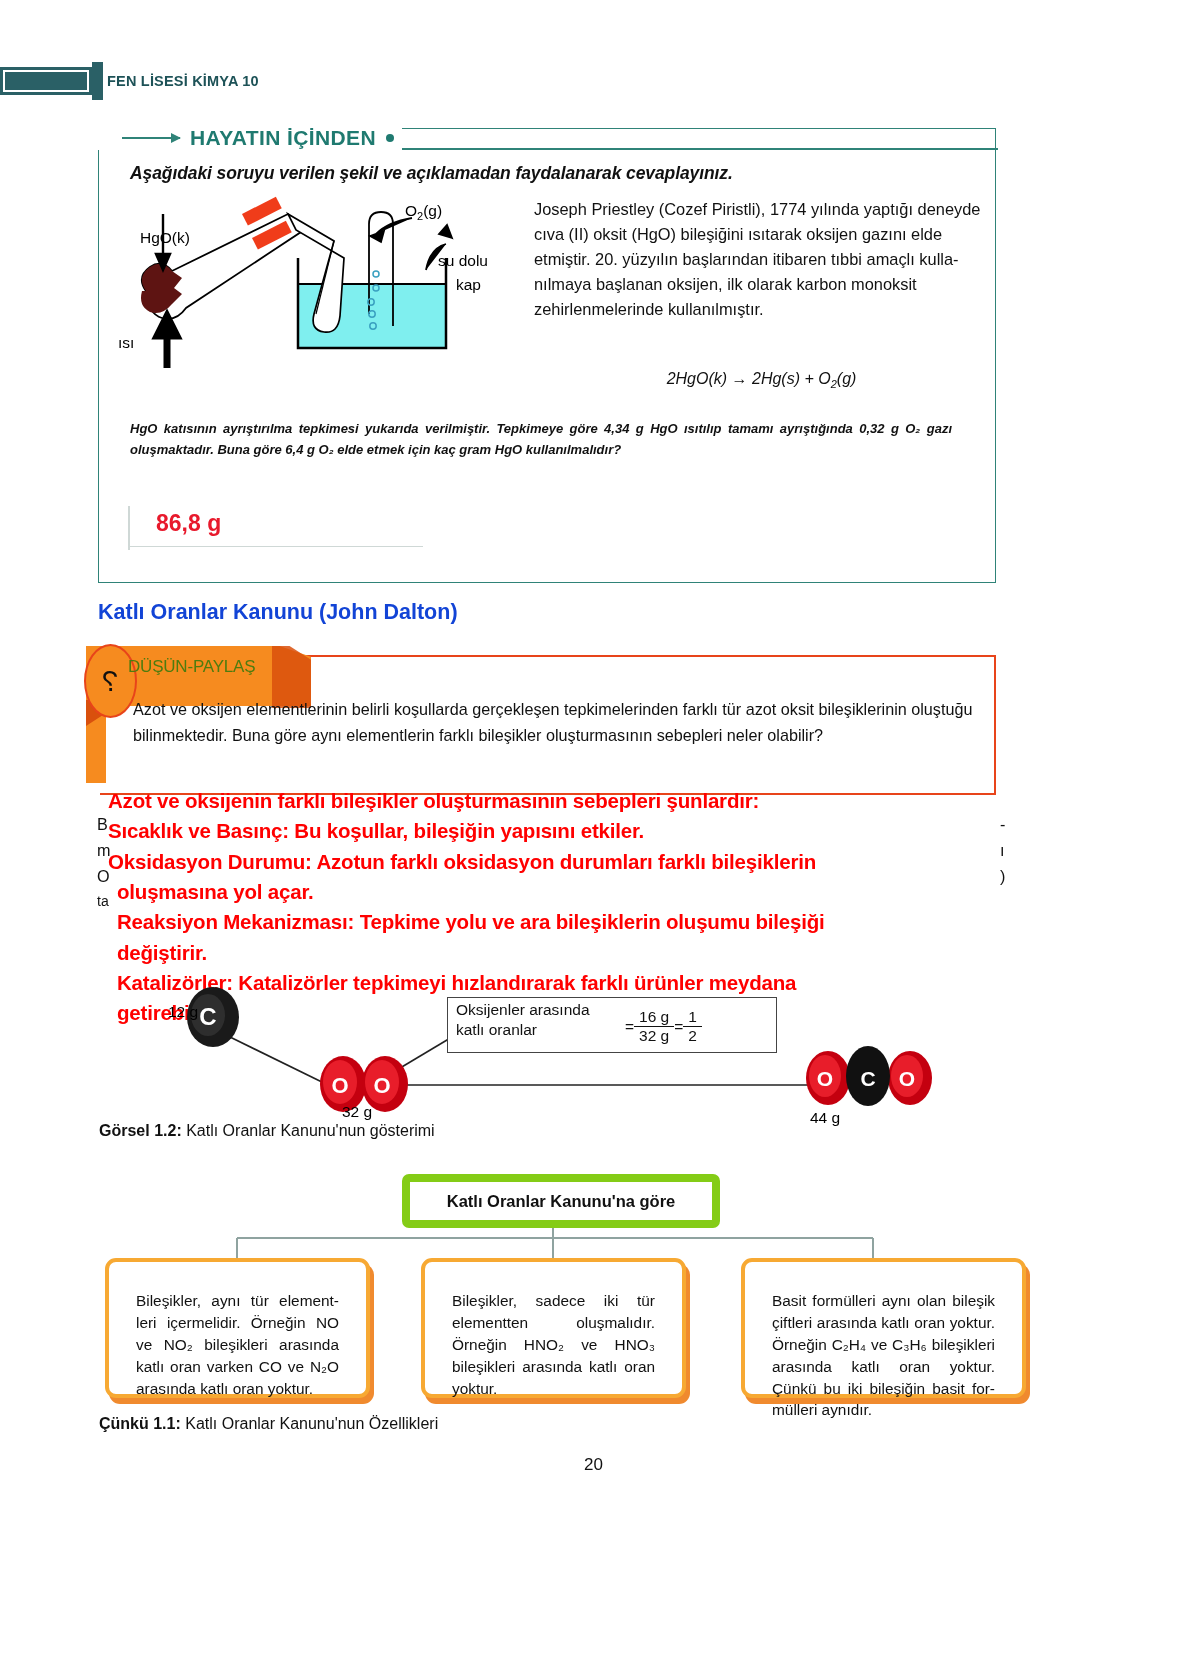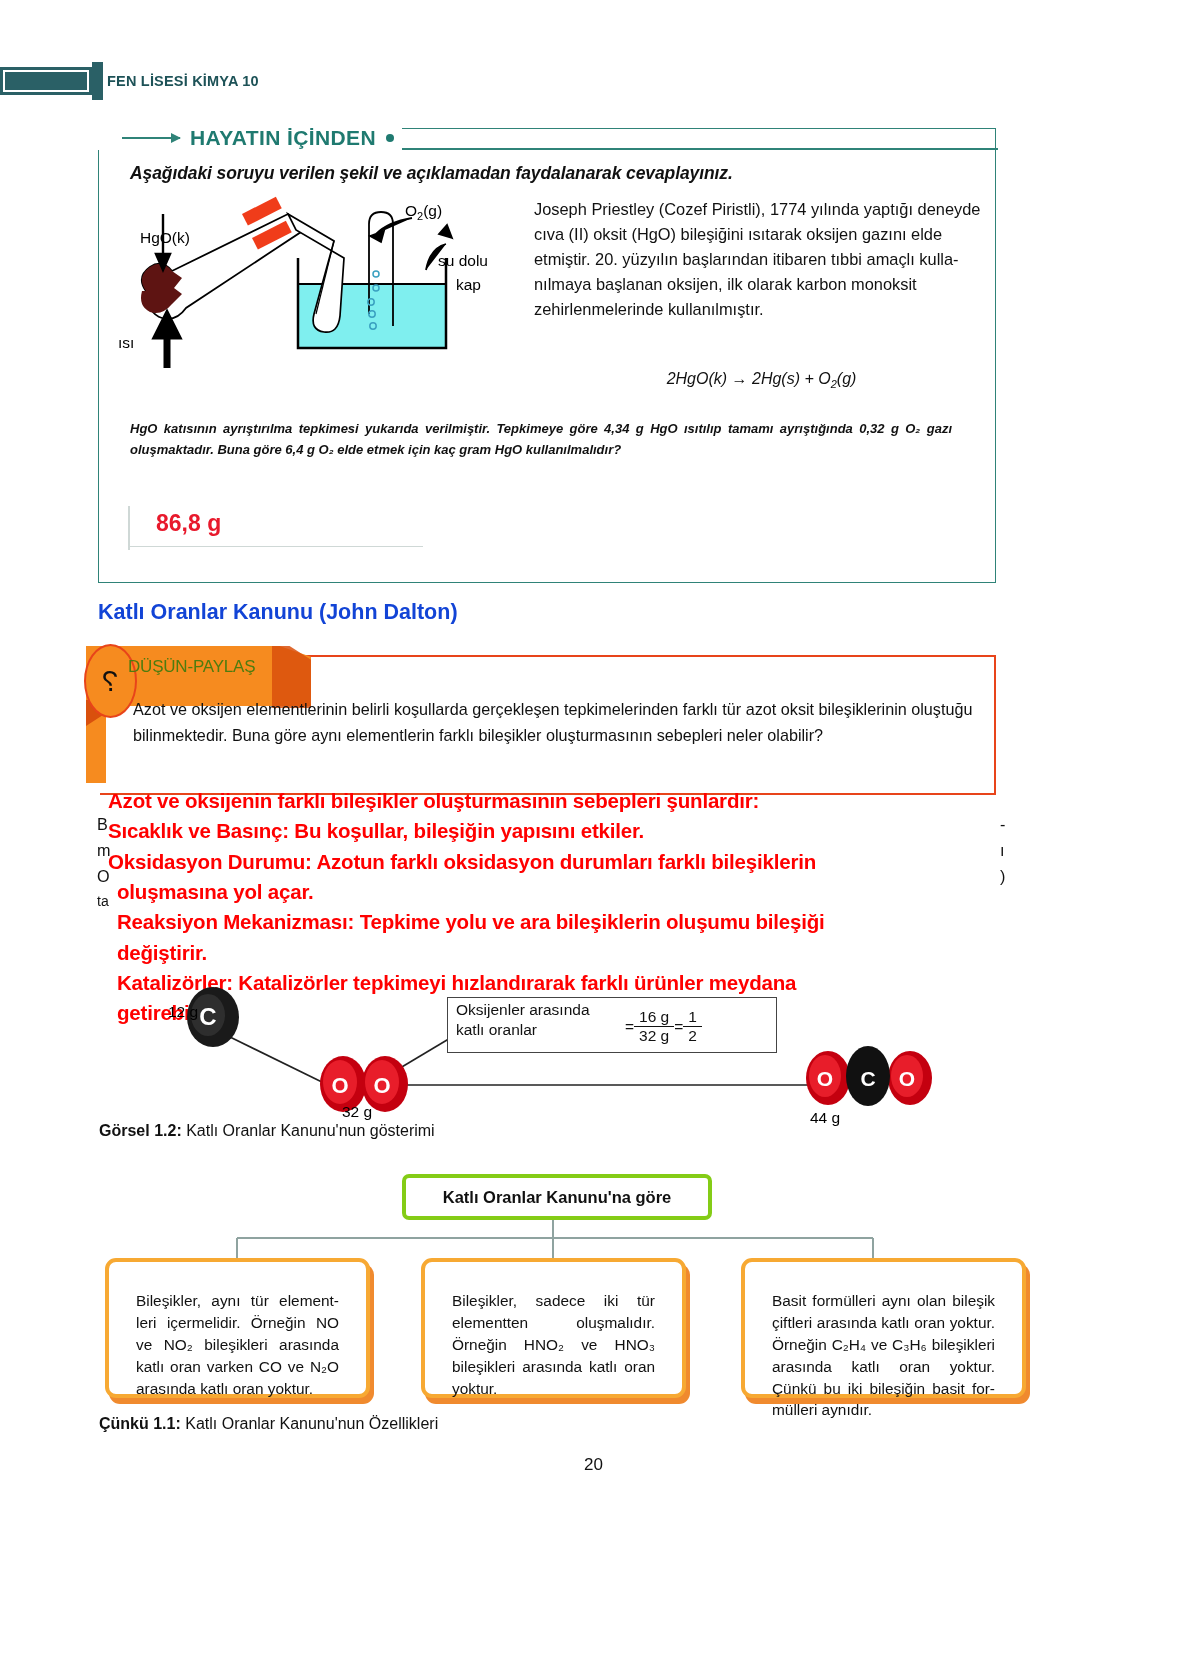--- a/index.html
+++ b/index.html
@@ -88,21 +88,21 @@
   .frac{position:absolute;display:inline-flex;align-items:center;font-size:15.5px;color:#111;}
   .frac .col{display:inline-flex;flex-direction:column;align-items:center;}
   .frac .num{padding:0 5px;}
   .frac .bar{height:1.3px;background:#111;width:100%;}
   .frac .den{padding:0 5px;}
   .gorsel{position:absolute;left:99px;top:1122px;font-size:16px;color:#111;}
   .gorsel b{font-weight:bold;}
 
   
   .flow-head{position:absolute;left:402px;top:1174px;width:302px;height:38px;
-    border:4px solid #84cc16;border-radius:7px;background:#fff;
+    border:8px solid #84cc16;border-radius:7px;background:#fff;
     display:flex;align-items:center;justify-content:center;font-weight:bold;font-size:16.5px;color:#111;}
   .flow-shadow{position:absolute;left:406px;top:1180px;width:302px;height:38px;border-radius:7px;background:#1566d6;z-index:-1;}
   .connector{position:absolute;stroke:#8fa3a0;stroke-width:2;fill:none;}
   .obox{position:absolute;top:1258px;width:265px;height:140px;border:4px solid #f7a933;
     border-radius:11px;background:#fff;box-sizing:border-box;}
   .obox-sh{position:absolute;top:1264px;width:265px;height:140px;border-radius:11px;background:#f08a2e;z-index:-1;}
   .obox p{margin:14px;padding:14px 13px 0 13px;font-size:15.4px;line-height:1.42;color:#111;text-align:justify;}
   .sema{position:absolute;left:99px;top:1415px;font-size:16px;color:#111;}
   .sema b{font-weight:bold;}
   .pageno{position:absolute;left:0;top:1455px;width:1187px;text-align:center;font-size:17px;color:#111;}

